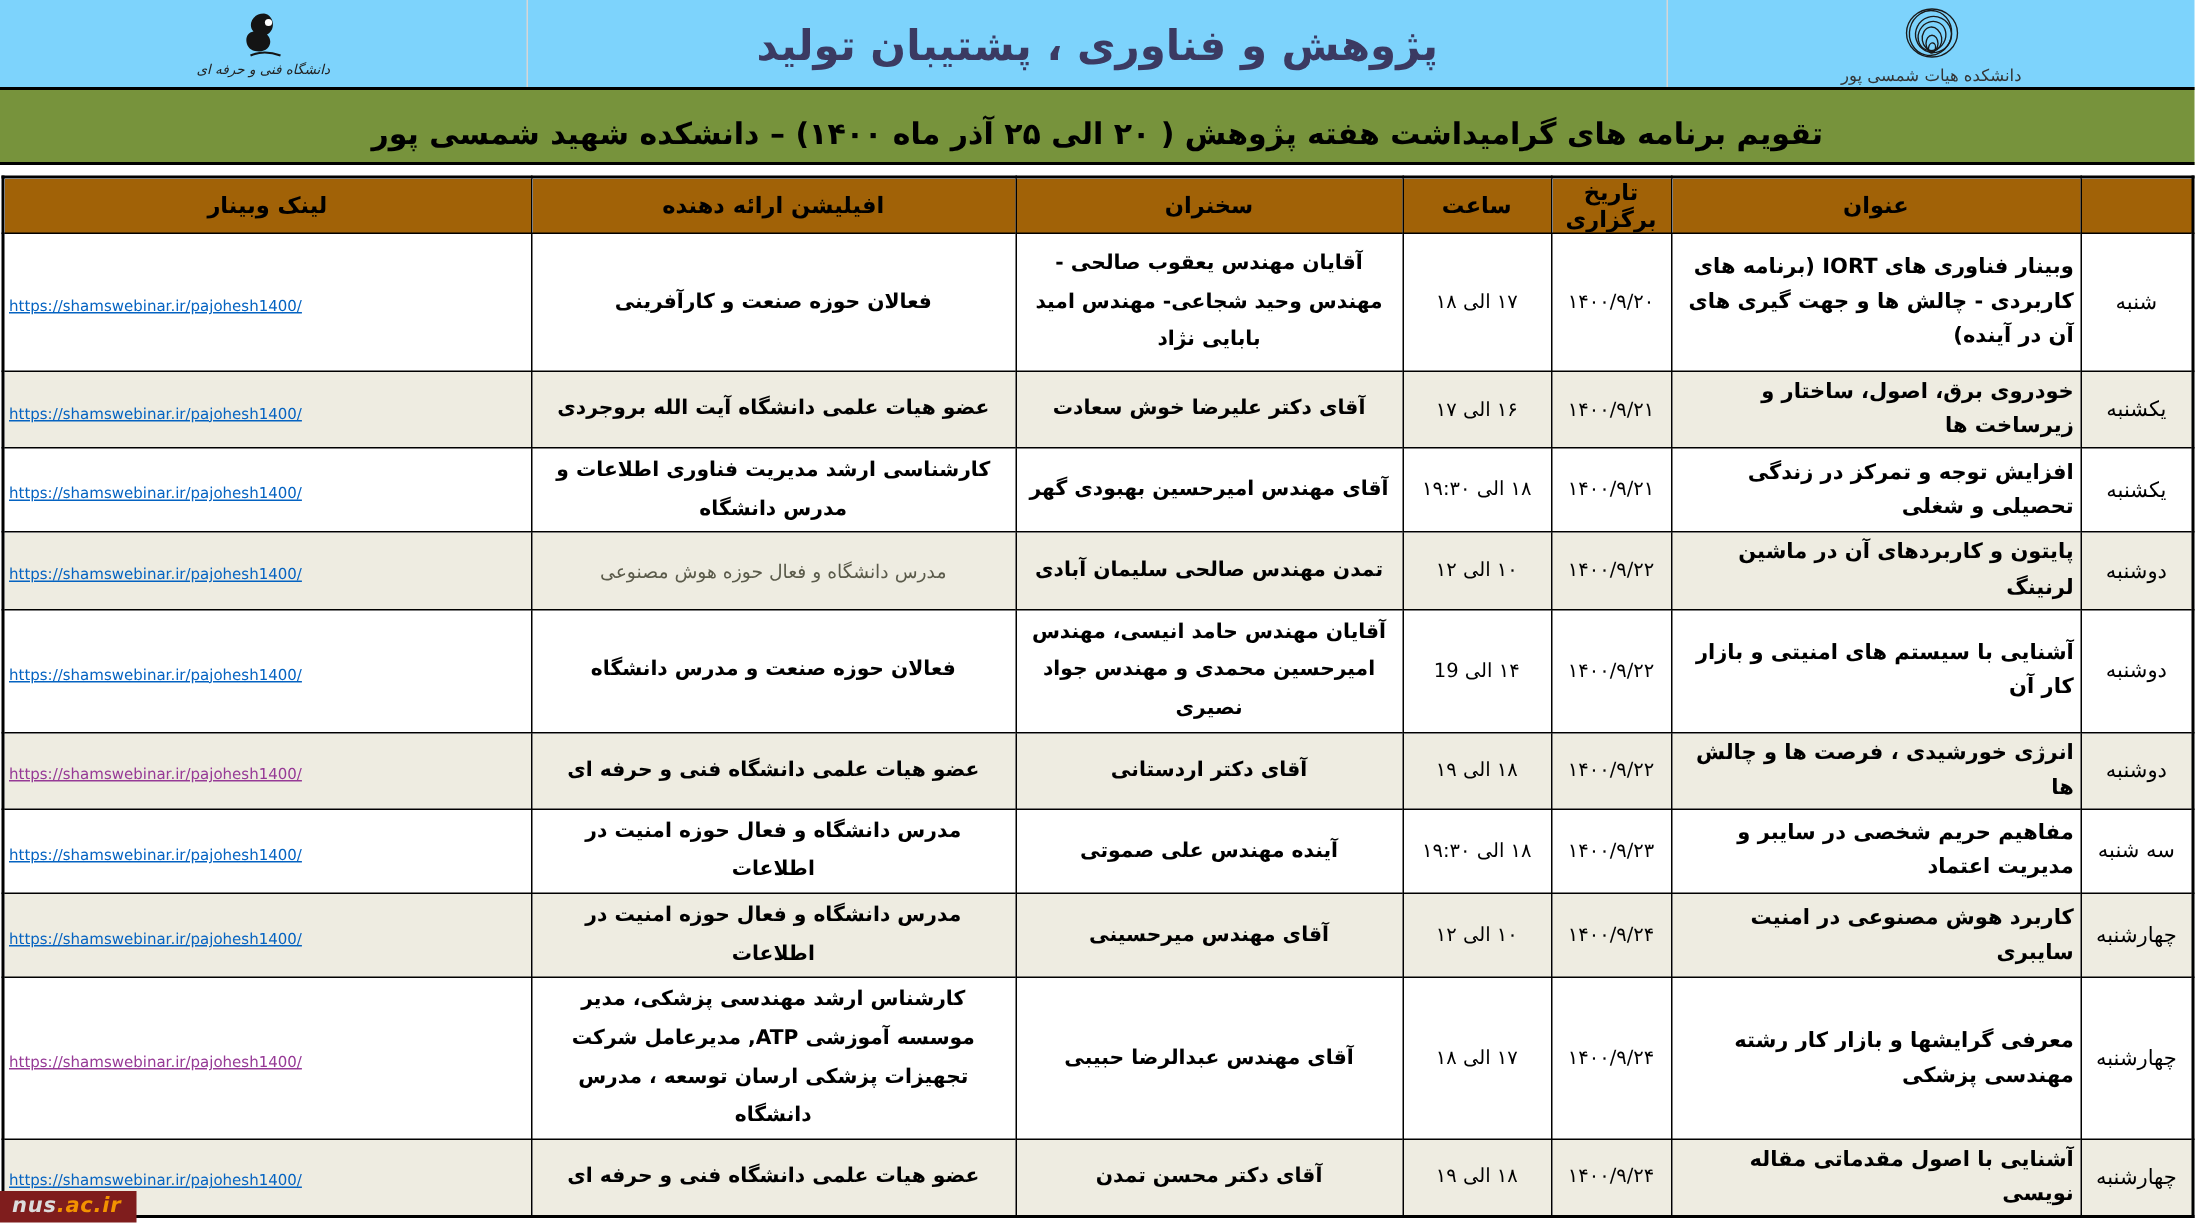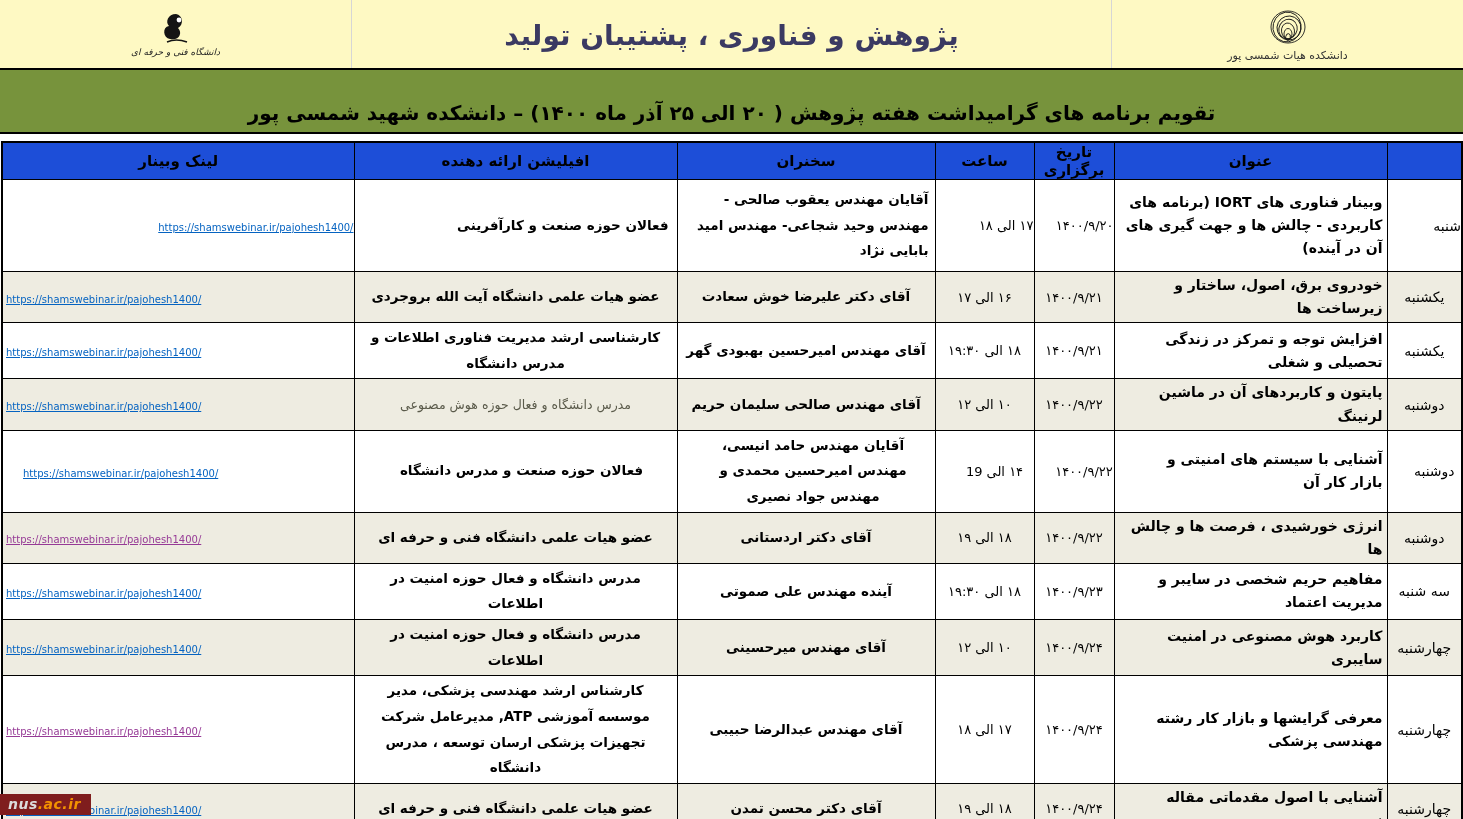--- a/index.html
+++ b/index.html
@@ -6,62 +6,62 @@
   html,body { background:#ffffff; }
   body {
     width: 1463px; height: 819px;
     font-family: "DejaVu Sans", sans-serif;
     color: #000;
     overflow: hidden;
   }
   .page { position: relative; width: 1463px; height: 819px; }
 
   
-  .top-band { display: flex; height: 68px; background:#fef9c3; }
+  .top-band { display: flex; height: 58px; background:#7dd3fc; }
   .top-cell { display:flex; flex-direction:column; align-items:center; justify-content:center; }
   .top-left  { width: 352px; border-right: 1px solid #d6d6d6; }
   .top-center{ width: 760px; border-right: 1px solid #d6d6d6; }
   .top-right { width: 351px; }
   .main-title {
     font-size: 28px; font-weight: bold; color: #3b3a62;
     direction: rtl; line-height: 1.1; padding-top: 4px;
   }
   .logo-caption-left { font-size: 9px; color:#222; direction: rtl; margin-top: 1px; font-style: italic; }
   .logo-caption-right { font-size: 11px; color:#333; direction: rtl; margin-top: -2px; }
 
   
   .banner {
-    height: 66px; background: #77933c;
+    height: 52px; background: #77933c;
     border-top: 2px solid #000; border-bottom: 2px solid #000;
     display: flex; align-items: flex-end; justify-content: center;
     direction: rtl;
   }
   .banner-text { font-size: 20px; font-weight: bold; color: #000; padding-bottom: 7px; }
 
   .gap { height: 7px; background:#fff; }
 
   
   table.schedule {
     direction: rtl;
     width: 1460px; margin: 0 1px;
     border-collapse: collapse; table-layout: fixed;
     border: 2px solid #000;
   }
   .schedule td, .schedule th { border: 1px solid #000; vertical-align: middle; overflow: hidden; }
   .schedule thead th {
-    height: 30px; background: #1d4ed8; font-size: 15px; font-weight: bold; text-align: center;
+    height: 30px; background: #a16207; font-size: 15px; font-weight: bold; text-align: center;
   }
   #rows tr:nth-child(even) { background: #eeece1; }
   #rows tr:nth-child(odd)  { background: #ffffff; }
 
-  #rows tr:nth-child(1)  td { height: 92px; text-align: right; }
+  #rows tr:nth-child(1)  td { height: 92px; }
   #rows tr:nth-child(2)  td { height: 25px; }
   #rows tr:nth-child(3)  td { height: 53px; }
   #rows tr:nth-child(4)  td { height: 31px; }
-  #rows tr:nth-child(5)  td { height: 53px; padding-left: 20px; }
+  #rows tr:nth-child(5)  td { height: 53px; }
   #rows tr:nth-child(6)  td { height: 26px; }
   #rows tr:nth-child(7)  td { height: 55px; }
   #rows tr:nth-child(8)  td { height: 28px; }
   #rows tr:nth-child(9)  td { height: 77px; }
   #rows tr:nth-child(10) td { height: 35px; }
   #rows tr:nth-child(11) td { height: 29px; }
   #rows tr:nth-child(12) td { height: 58px; }
 
   .day-cell   { text-align: center; font-weight: normal; font-size: 14px; }
   .title-cell { text-align: right; font-weight: bold; font-size: 14px; padding: 2px 4px; line-height: 1.65; }
@@ -178,21 +178,21 @@
     <td class="affil-cell">کارشناسی ارشد مدیریت فناوری اطلاعات و مدرس دانشگاه</td>
     <td class="link-cell">
       <a class="weblink">https://shamswebinar.ir/pajohesh1400/</a>
     </td>
   </tr>
         <tr>
     <td class="day-cell">دوشنبه</td>
     <td class="title-cell">پایتون و کاربردهای آن در ماشین لرنینگ</td>
     <td class="date-cell">۱۴۰۰/۹/۲۲</td>
     <td class="time-cell">۱۰ الی ۱۲</td>
-    <td class="speaker-cell">آقای مهندس صالحی سلیمان حریم</td>
+    <td class="speaker-cell">تمدن مهندس صالحی سلیمان آبادی</td>
     <td class="affil-cell muted">مدرس دانشگاه و فعال حوزه هوش مصنوعی</td>
     <td class="link-cell">
       <a class="weblink">https://shamswebinar.ir/pajohesh1400/</a>
     </td>
   </tr>
         <tr>
     <td class="day-cell">دوشنبه</td>
     <td class="title-cell">آشنایی با سیستم های امنیتی و بازار کار آن</td>
     <td class="date-cell">۱۴۰۰/۹/۲۲</td>
     <td class="time-cell">۱۴ الی 19</td>

